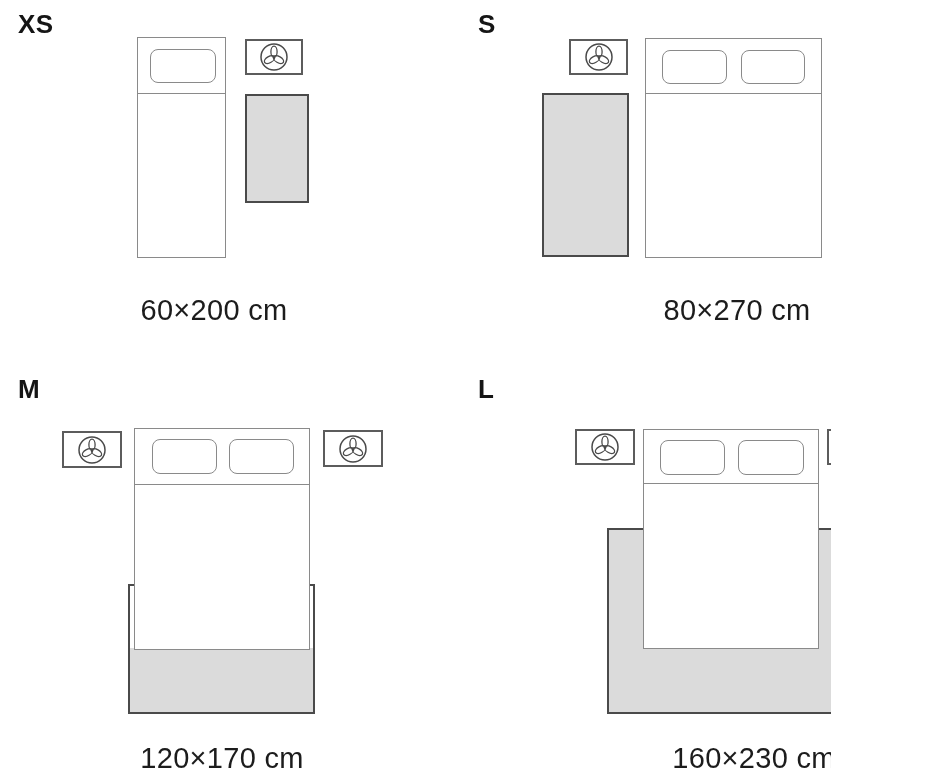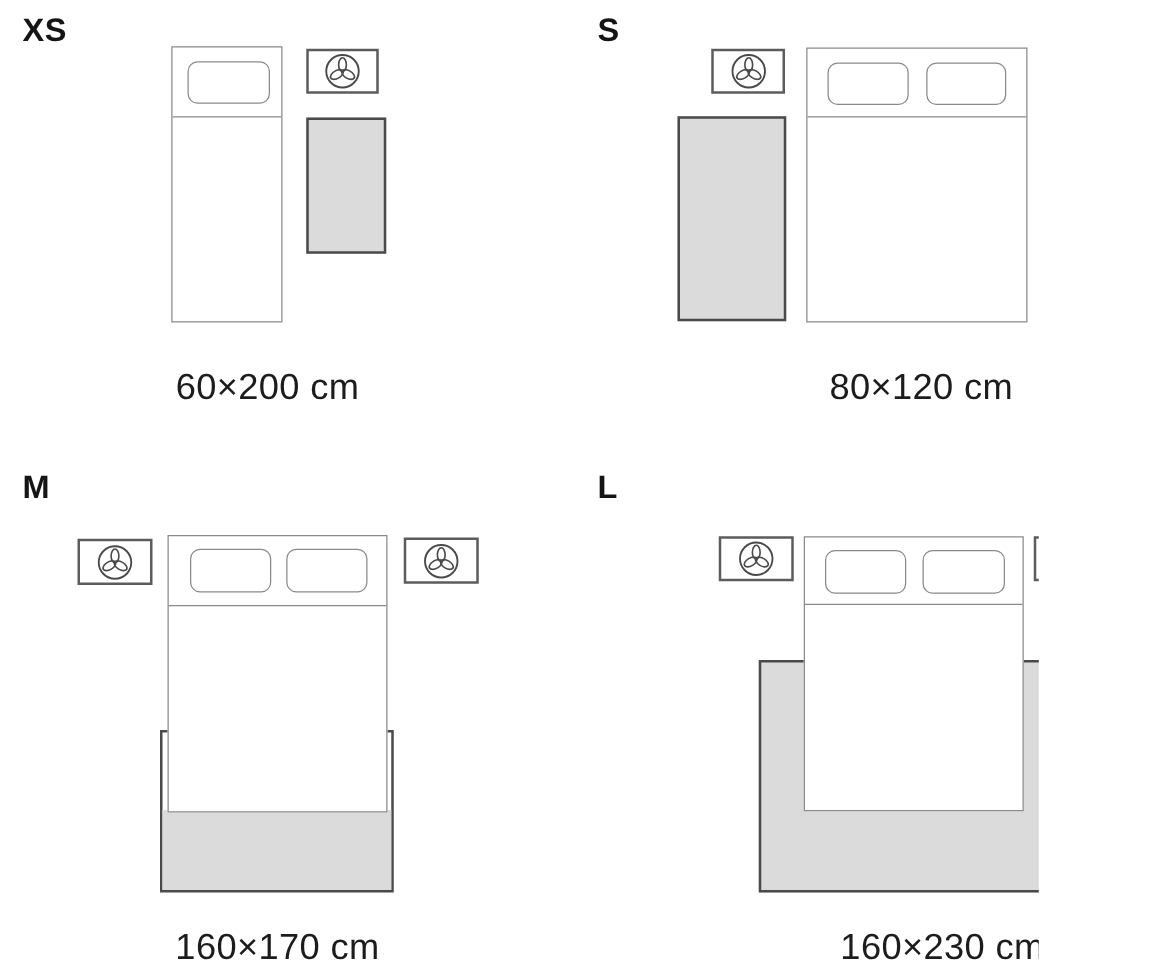--- a/index.html
+++ b/index.html
@@ -154,21 +154,21 @@
         <circle cx="15" cy="15" r="13" fill="none" stroke="#4a4a4a" stroke-width="1.5"></circle>
         <g fill="none" stroke="#4a4a4a" stroke-width="1.3">
           <ellipse cx="15" cy="9.8" rx="3.1" ry="5.6"></ellipse>
           <ellipse cx="15" cy="9.8" rx="3.1" ry="5.6" transform="rotate(120 15 15)"></ellipse>
           <ellipse cx="15" cy="9.8" rx="3.1" ry="5.6" transform="rotate(240 15 15)"></ellipse>
         </g>
       </svg>
     </div>
     <div class="rug rug-s-left"></div>
     <div class="rug rug-s-right"></div>
-    <div class="caption cap-s">80×120 cm</div>
+    <div class="caption cap-s">80×270 cm</div>
   </section>
 
   
   <section>
     <div class="size-label label-m">M</div>
     <div class="nightstand ns-m-left">
       <svg class="plant" width="30" height="30" viewBox="0 0 30 30">
         <circle cx="15" cy="15" r="13" fill="none" stroke="#4a4a4a" stroke-width="1.5"></circle>
         <g fill="none" stroke="#4a4a4a" stroke-width="1.3">
           <ellipse cx="15" cy="9.8" rx="3.1" ry="5.6"></ellipse>
@@ -189,21 +189,21 @@
         <g fill="none" stroke="#4a4a4a" stroke-width="1.3">
           <ellipse cx="15" cy="9.8" rx="3.1" ry="5.6"></ellipse>
           <ellipse cx="15" cy="9.8" rx="3.1" ry="5.6" transform="rotate(120 15 15)"></ellipse>
           <ellipse cx="15" cy="9.8" rx="3.1" ry="5.6" transform="rotate(240 15 15)"></ellipse>
         </g>
       </svg>
     </div>
     <div class="rug rug-under rug-m">
       <div class="rug-visible-part"></div>
     </div>
-    <div class="caption cap-m">160×170 cm</div>
+    <div class="caption cap-m">120×170 cm</div>
   </section>
 
   
   <section>
     <div class="size-label label-l">L</div>
     <div class="nightstand ns-l-left">
       <svg class="plant" width="30" height="30" viewBox="0 0 30 30">
         <circle cx="15" cy="15" r="13" fill="none" stroke="#4a4a4a" stroke-width="1.5"></circle>
         <g fill="none" stroke="#4a4a4a" stroke-width="1.3">
           <ellipse cx="15" cy="9.8" rx="3.1" ry="5.6"></ellipse>

